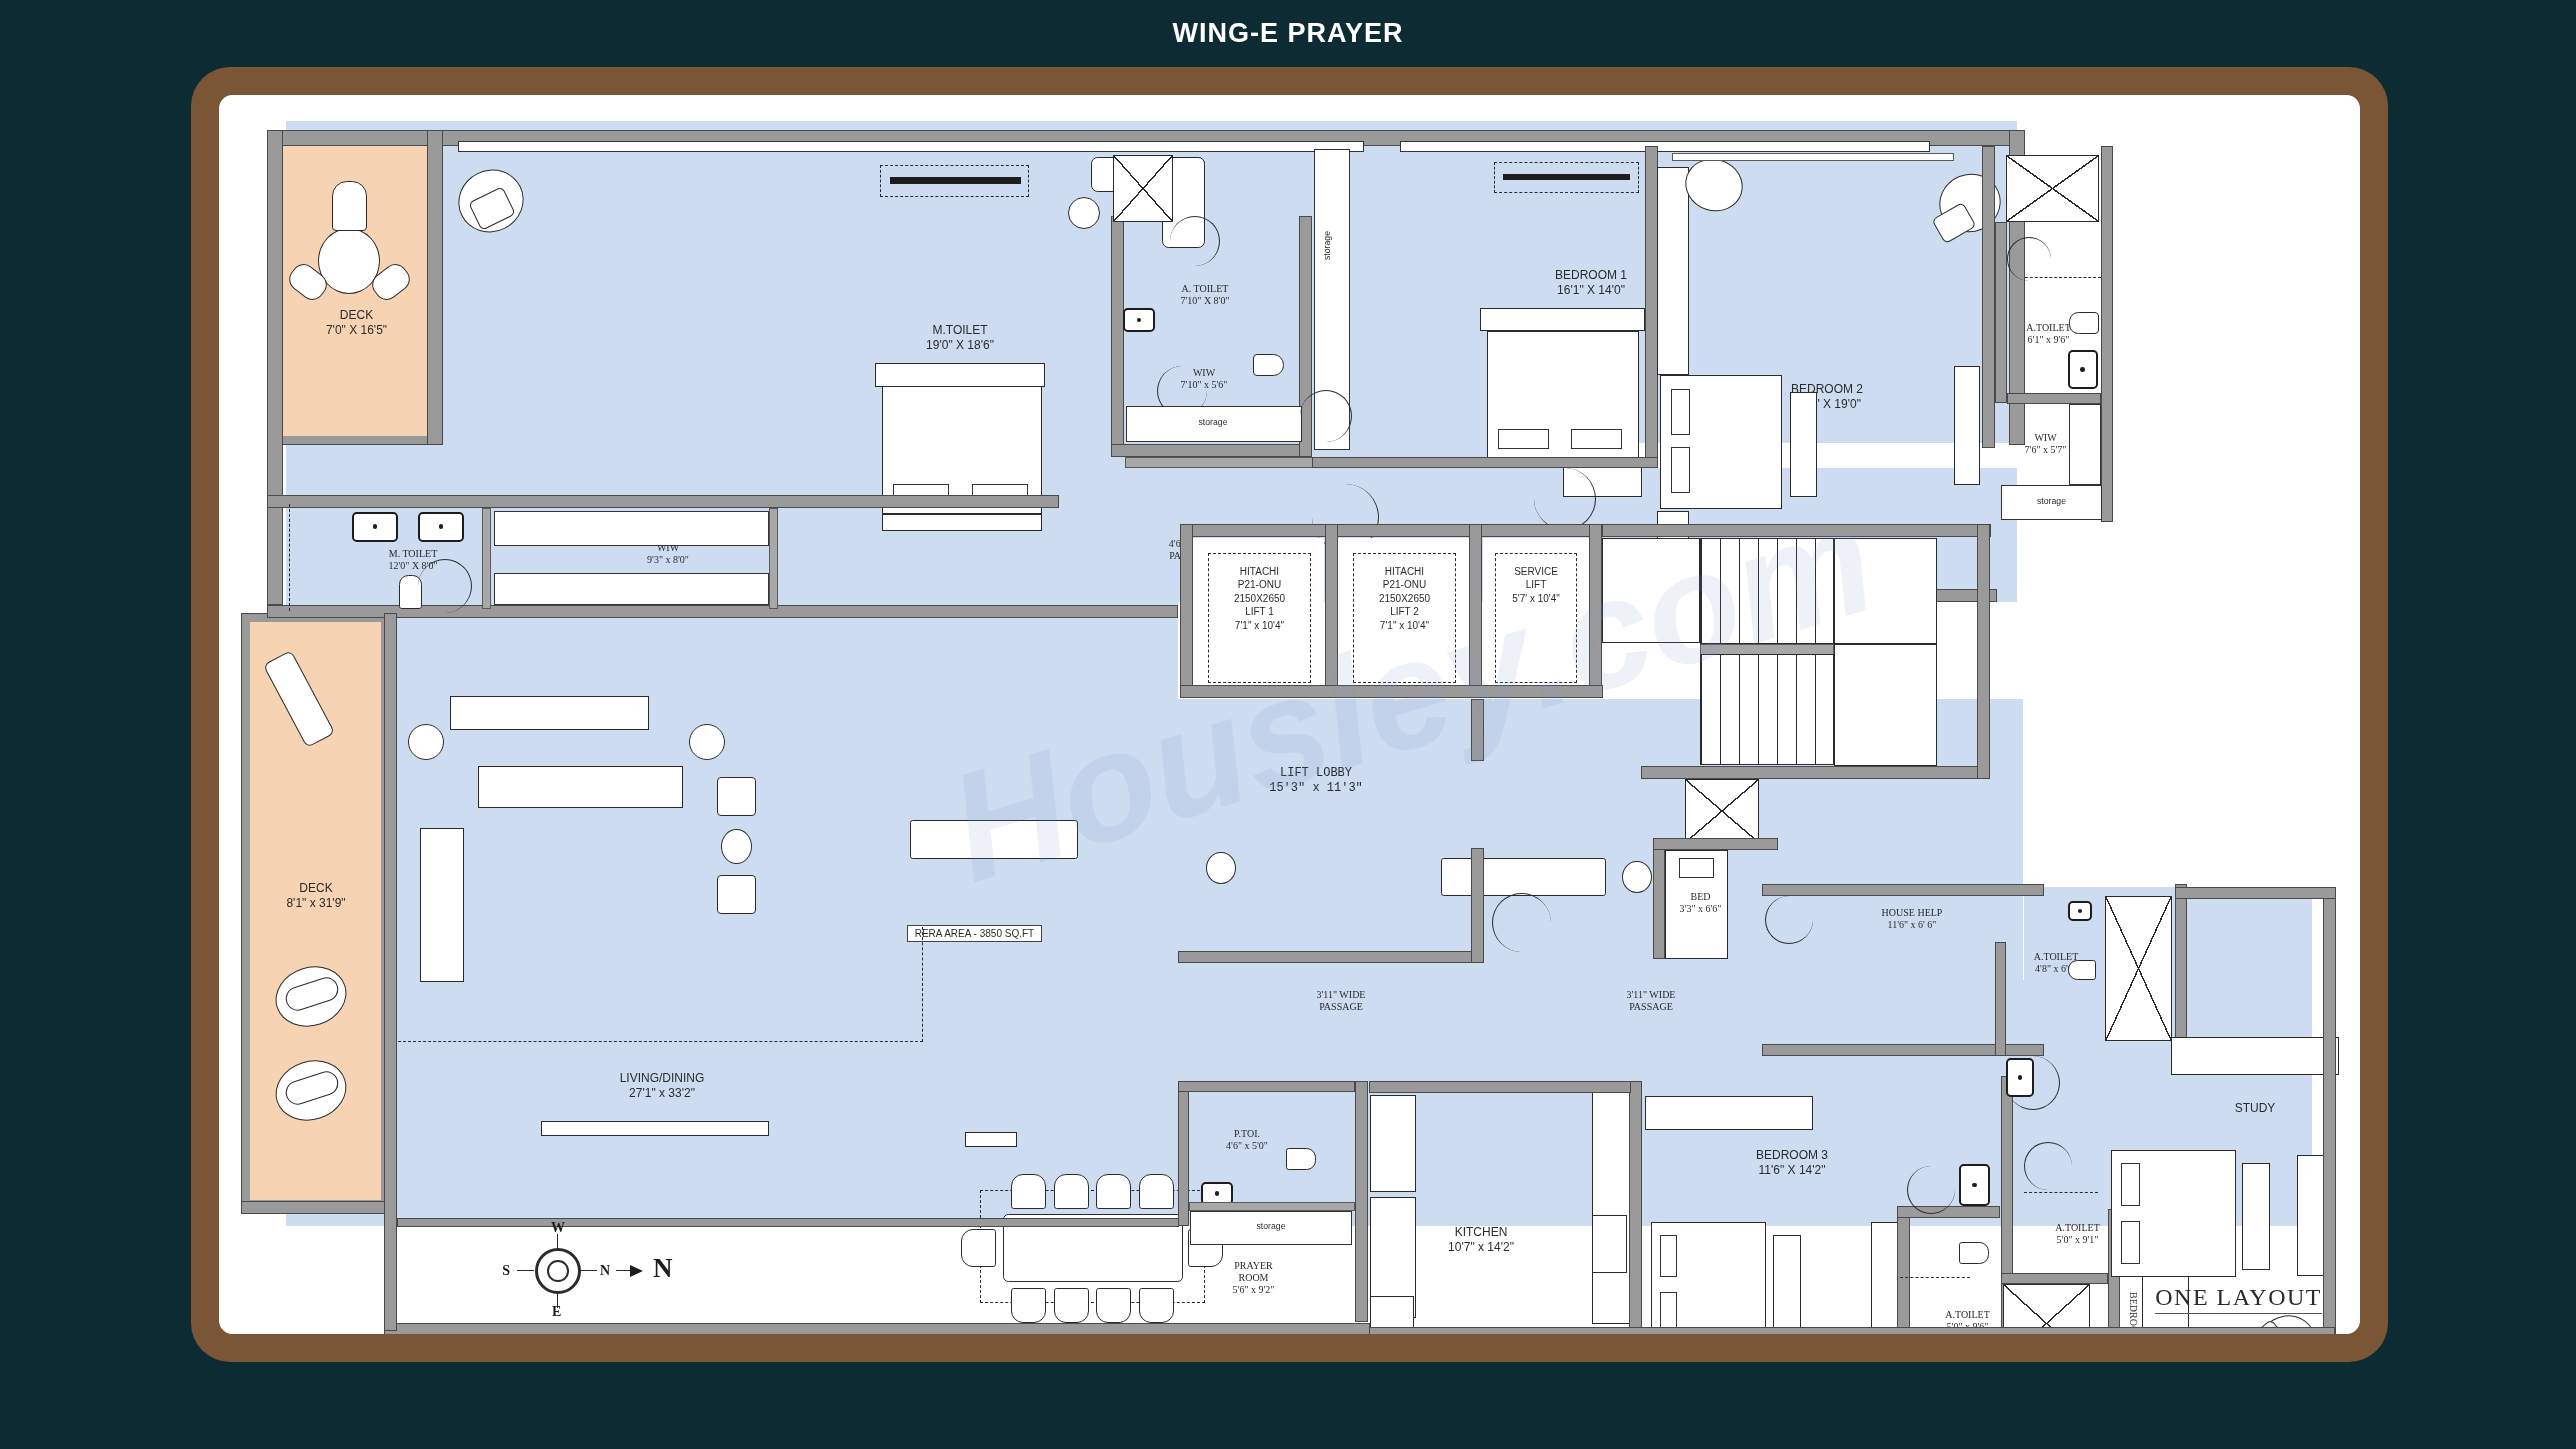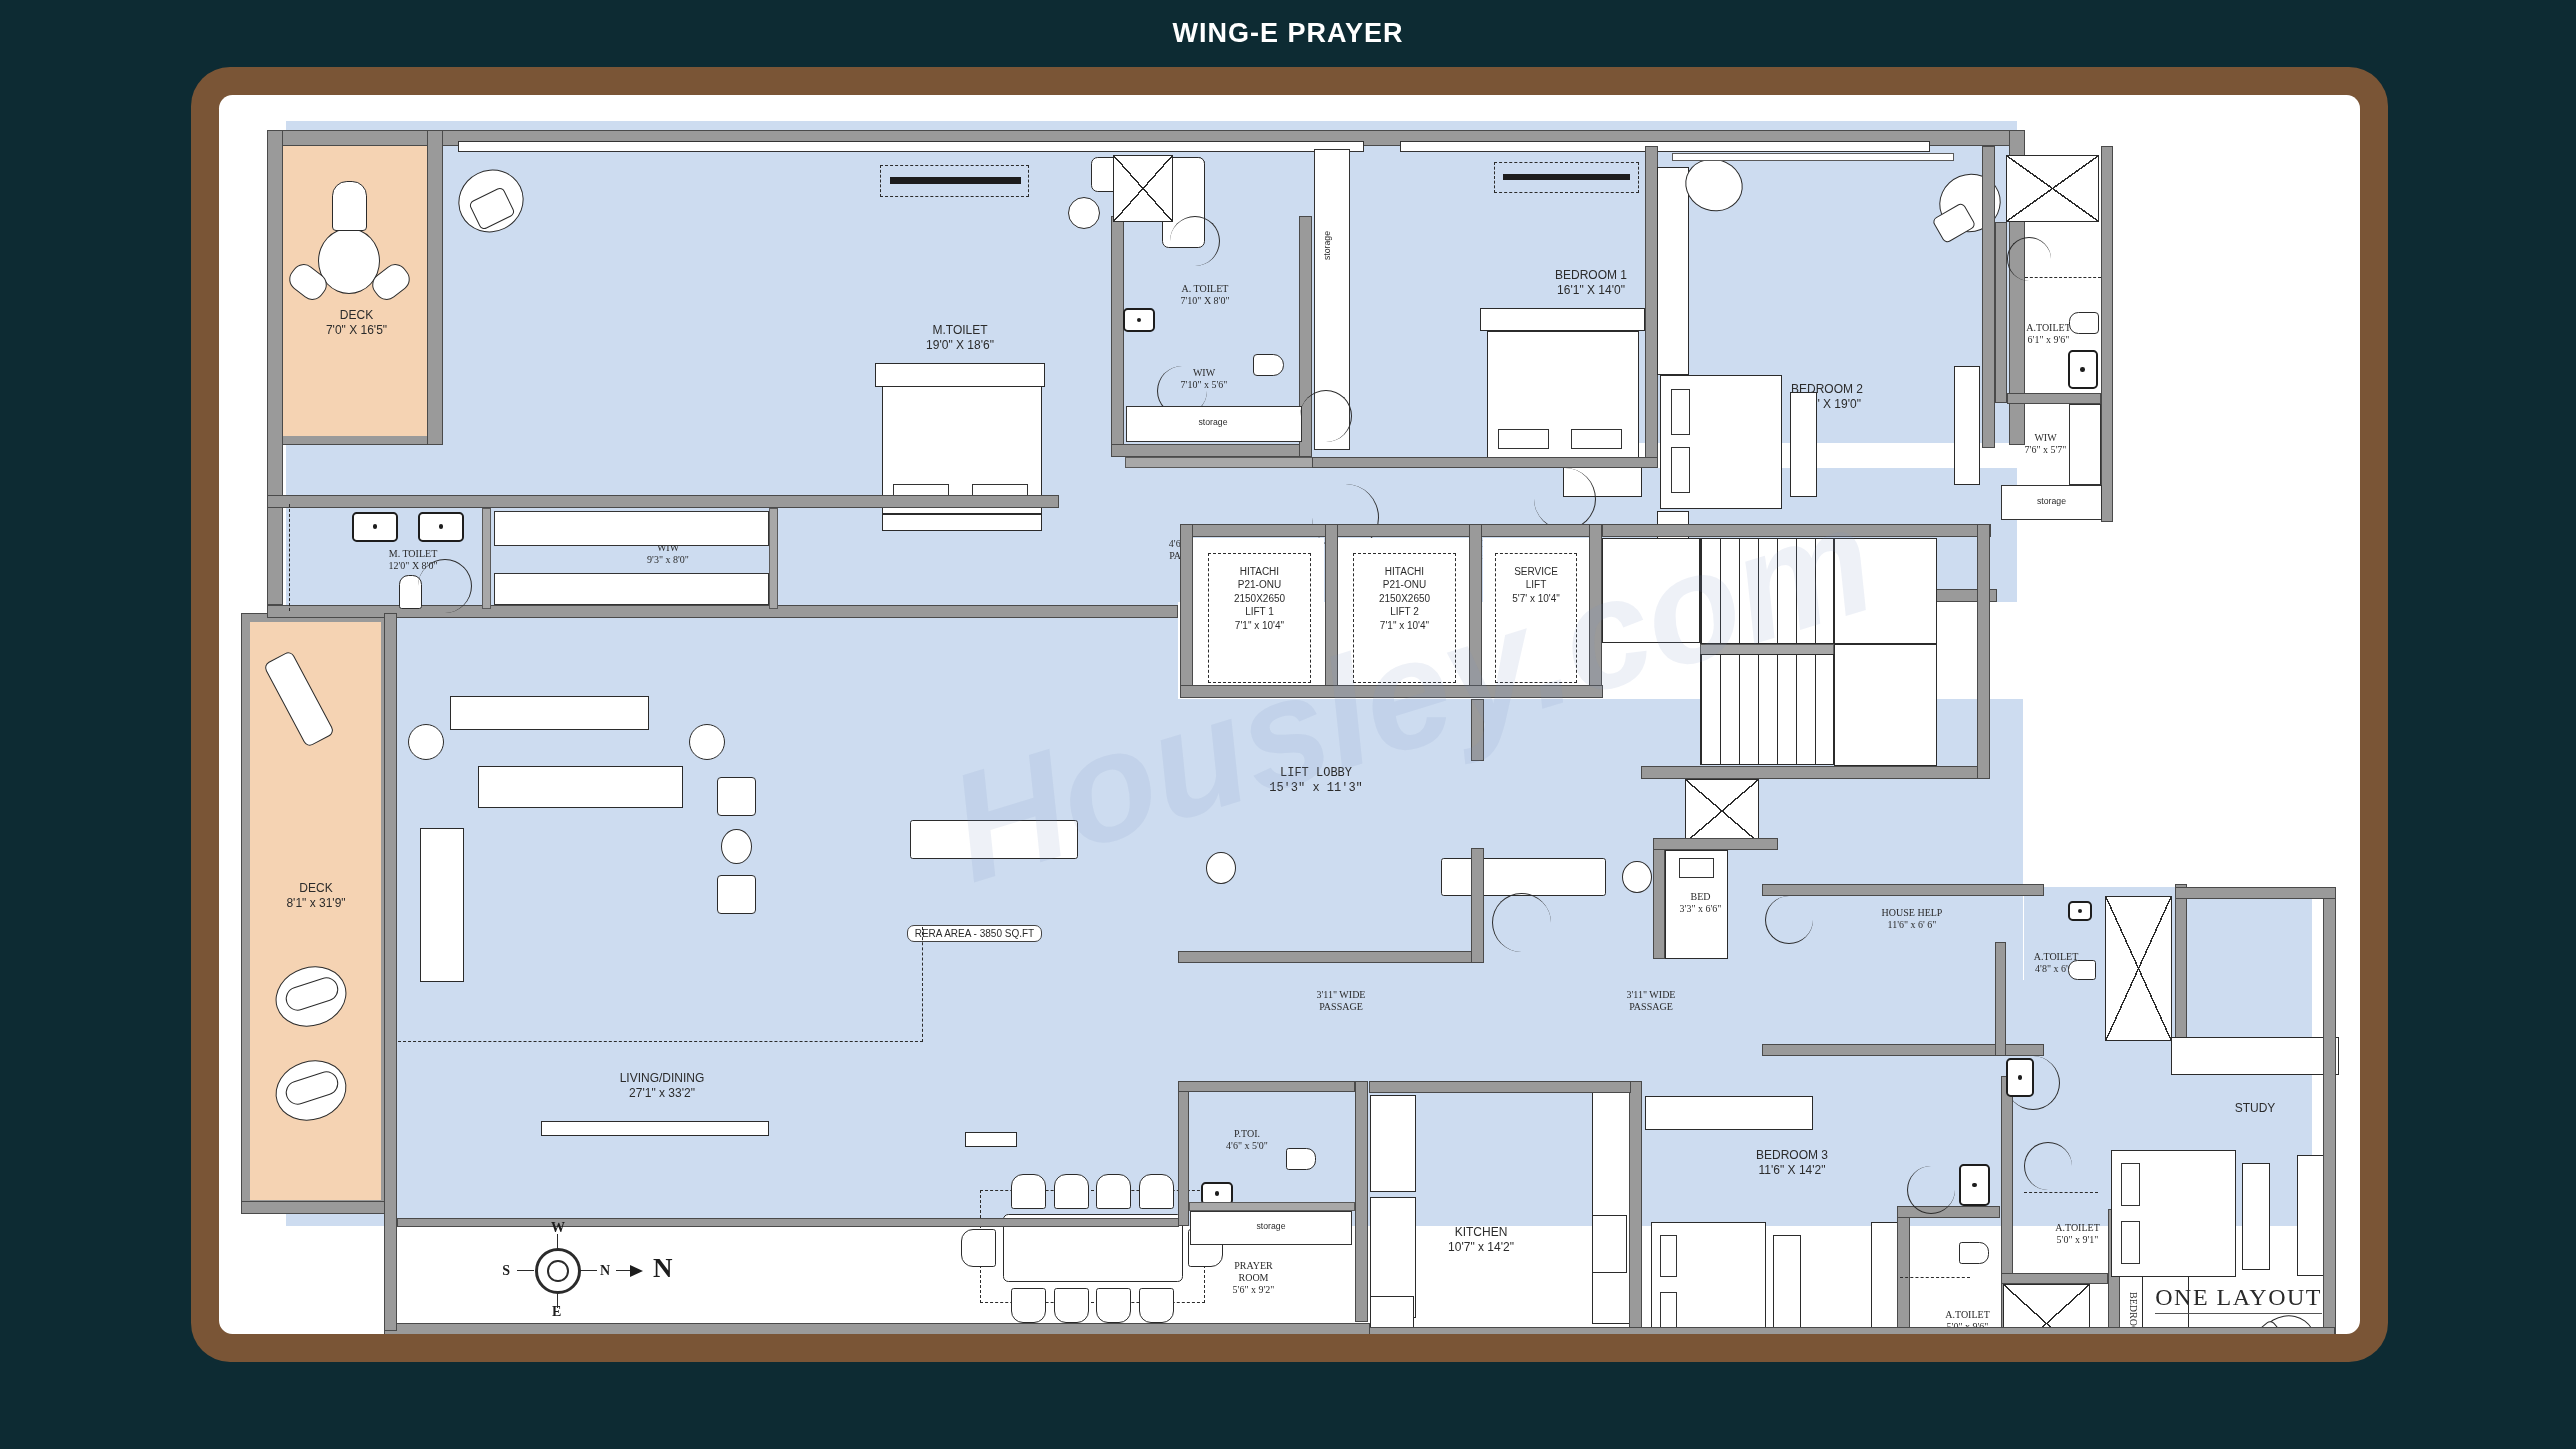--- a/index.html
+++ b/index.html
@@ -345,21 +345,21 @@
       <div class="pl xbox" style="left:1886px; top:801px; width:67px; height:145px;"></div>
       <div class="pl wall" style="left:1956px; top:789px; width:12px; height:172px;"></div>
       <div class="pl arc arc-br" style="left:1787px; top:961px; width:54px; height:54px;"></div>
       <div class="pl arc arc-bl" style="left:1546px; top:801px; width:48px; height:48px;"></div>
 
       <div class="lbl lbl-sm" style="left:1045px; top:894px; width:154px;">3'11" WIDE
 PASSAGE</div>
       <div class="lbl lbl-sm" style="left:1355px; top:894px; width:154px;">3'11" WIDE
 PASSAGE</div>
 
-      <div class="rera" style="left:688px; top:830px;border-radius:7px;">RERA AREA - 3850 SQ.FT</div>
+      <div class="rera" style="left:688px; top:830px;">RERA AREA - 3850 SQ.FT</div>
       <div class="lbl lbl-room" style="left:349px; top:976px; width:188px;"><span>LIVING/DINING</span><br><span>27'1" x 33'2"</span></div>
 
       <div class="pl dash-line-h" style="left:174px; top:946px; width:530px;"></div>
       <div class="pl dash-line-v" style="left:703px; top:832px; height:115px;"></div>
       <div class="pl dash-line-v" style="left:176px; top:675px; height:274px;"></div>
 
       <div class="pl fur" style="left:259px; top:671px; width:205px; height:42px;"></div>
       <div class="pl fur" style="left:201px; top:733px; width:44px; height:154px;"></div>
       <div class="pl fur" style="left:231px; top:601px; width:199px; height:34px;"></div>
       <div class="pl circ" style="left:189px; top:629px; width:36px; height:36px;"></div>

